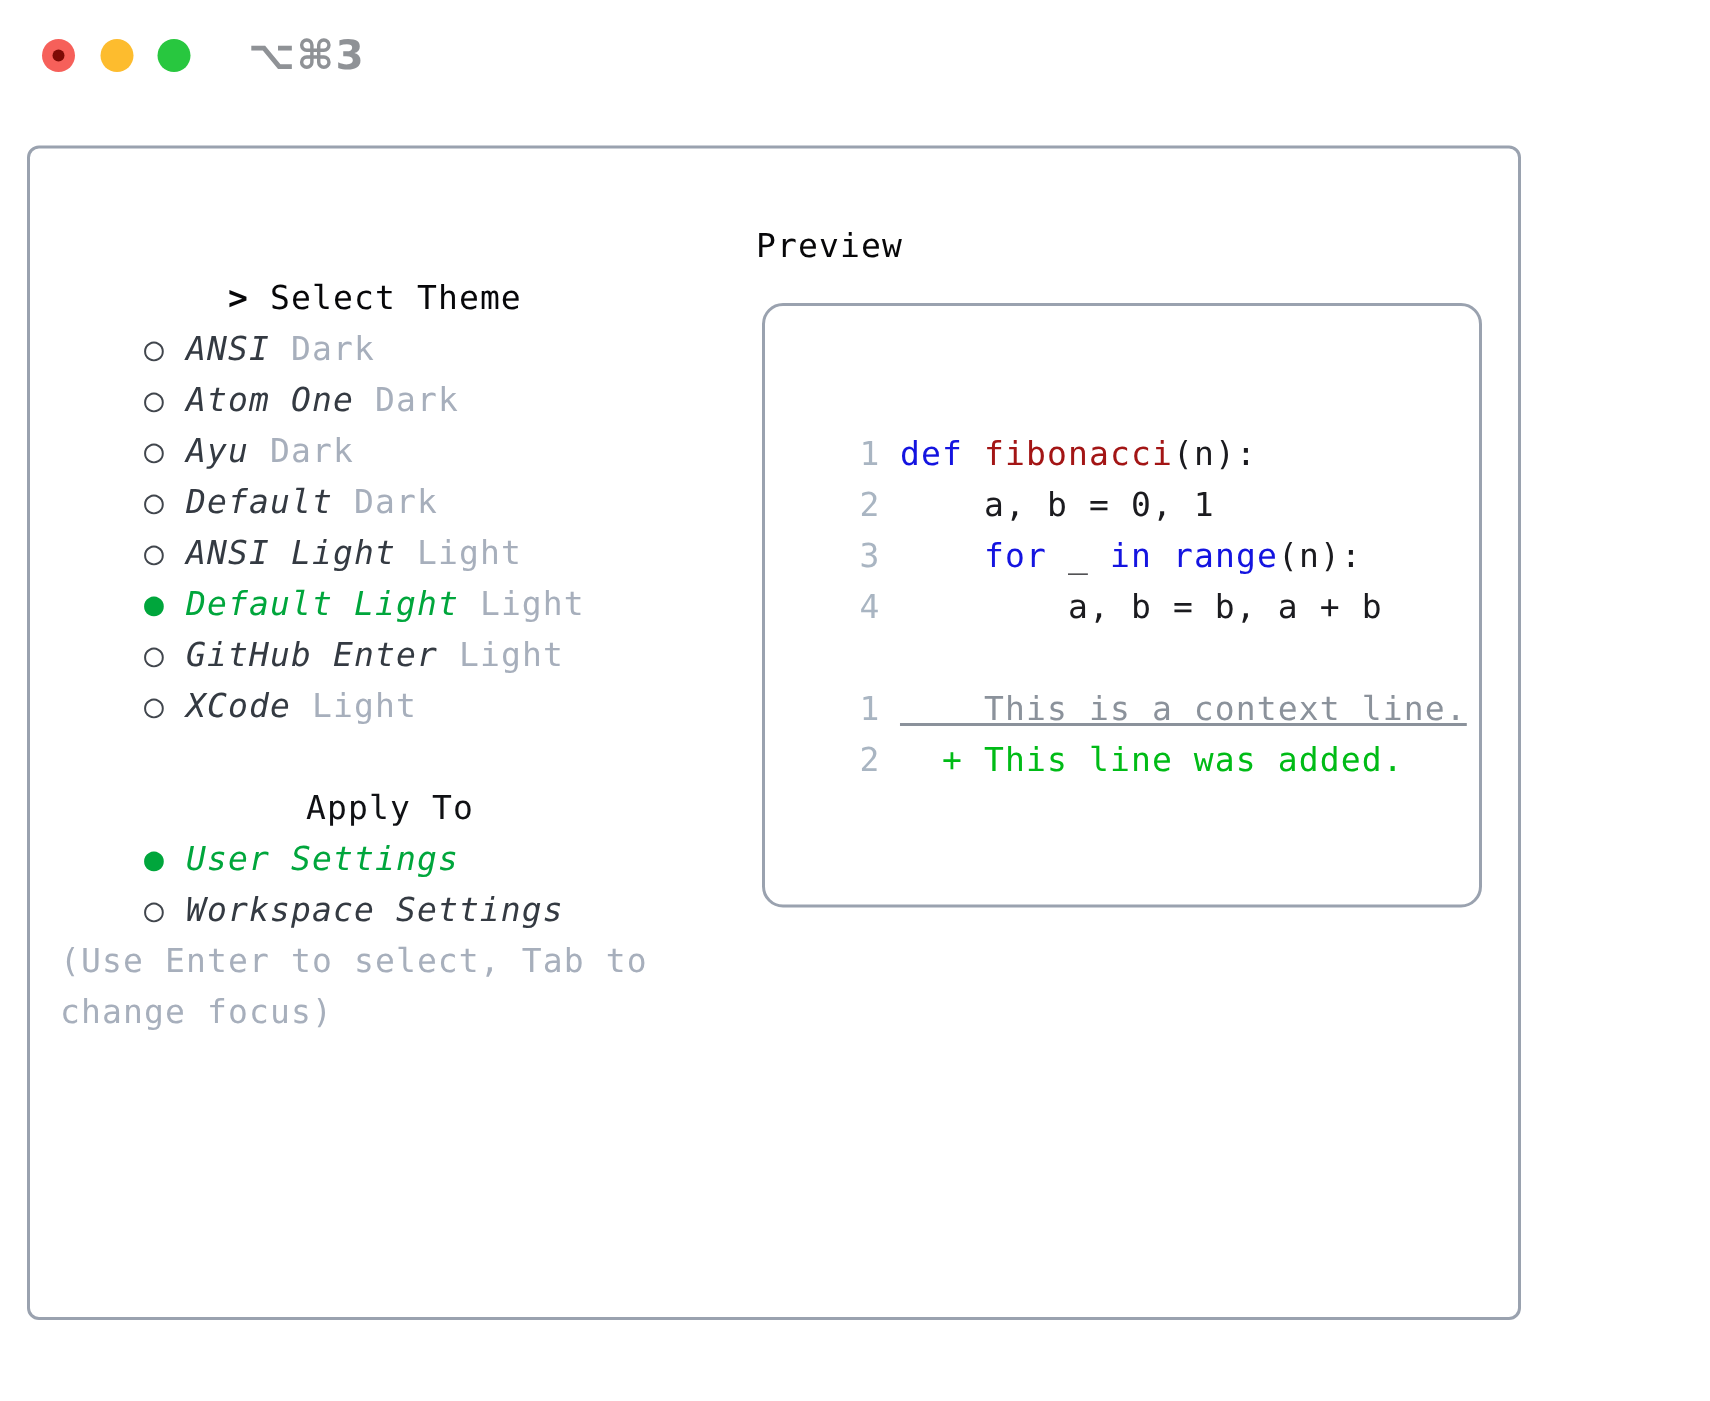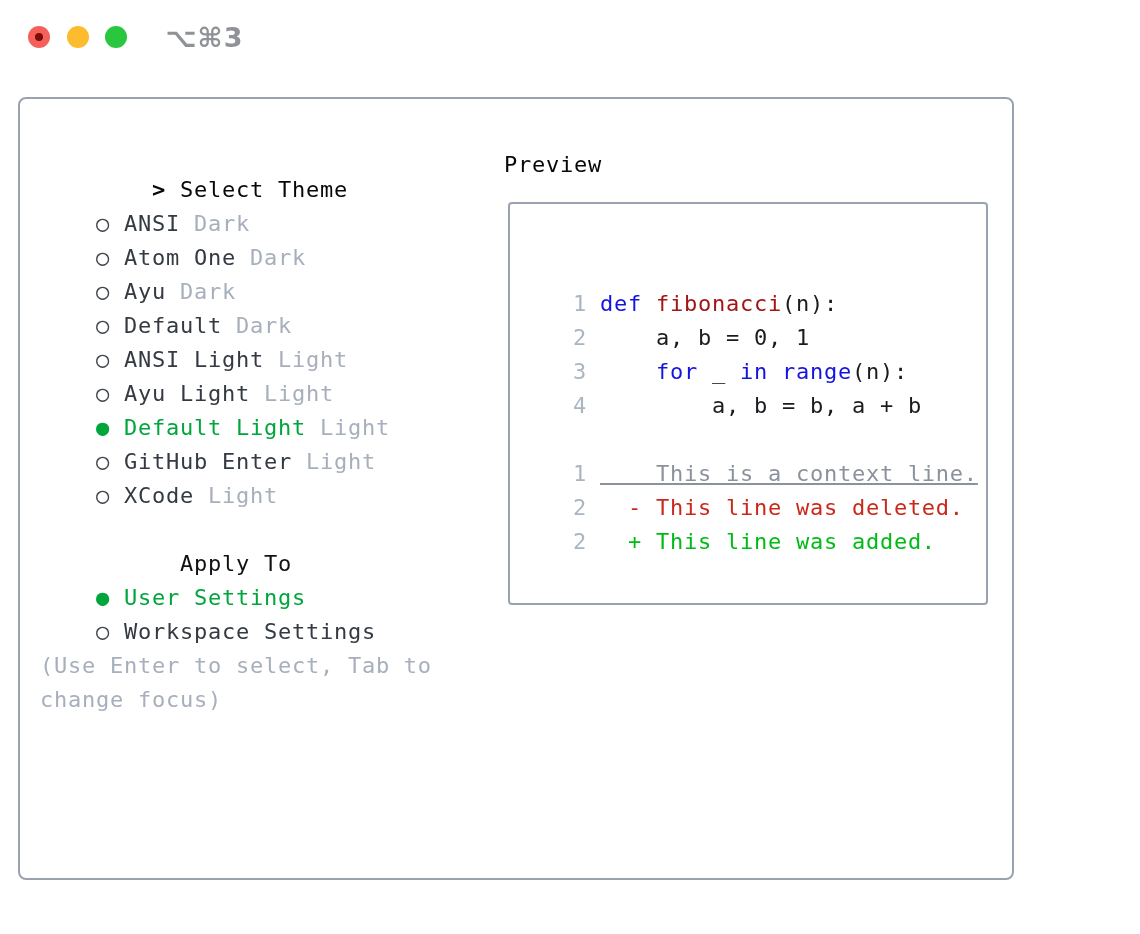--- a/index.html
+++ b/index.html
@@ -44,45 +44,45 @@
   }
   .shortcut {
     margin-left:22px; font-family:"DejaVu Sans","Liberation Sans",sans-serif;
     font-size:27px; font-weight:600; color:var(--shortcut-gray); letter-spacing:1px;
   }
   .panel {
     position:absolute; left:18px; top:97px; width:996px; height:783px;
     border:2px solid var(--border-gray); border-radius:8px; background:#fff;
   }
   .left-col {
-    position:absolute; left:20px; top:40px; width:440px;
+    position:absolute; left:20px; top:50px; width:440px;
     font-size:22px; letter-spacing:0.75px;
   }
   .row { height:34px; line-height:34px; white-space:pre; }
   .marker { display:inline-block; width:28px; white-space:pre; color:#41464D; }
   .prompt { font-weight:bold; color:var(--heading-black); }
   .heading { font-weight:normal; color:var(--heading-black); }
-  .subheading { color:#101114; }
-  .name { color:var(--name-gray); white-space:pre; }
+  .subheading { color:#101114;margin-left:24px; }
+  .name { color:var(--name-gray); white-space:pre;font-style:italic; }
   .variant { color:var(--muted-gray); margin-left:14px; white-space:pre; }
   .theme-row.selected .marker,
   .theme-row.selected .name,
   .apply-row.selected .marker,
   .apply-row.selected .name { color:var(--accent-green); }
   .hint {
     width:402px; font-size:22px; line-height:34px;
     color:var(--muted-gray); letter-spacing:0.75px;
   }
   .preview-title {
     position:absolute; left:484px; top:49px; height:34px; line-height:34px;
     font-size:22px; letter-spacing:0.75px;
   }
   .preview-box {
     position:absolute; left:488px; top:103px; width:480px; height:403px;
-    border:2px solid var(--border-gray); border-radius:4px; background:#fff;
+    border:2px solid var(--border-gray); border-radius:14px; background:#fff;
   }
   .code { position:absolute; left:6px; top:49px; font-size:22px; letter-spacing:0.75px; }
   .pline { height:34px; line-height:34px; white-space:pre; }
   .lnum { display:inline-block; width:15px; text-align:right; color:var(--gutter-gray); }
   .lcontent { margin-left:13px; white-space:pre; color:#1B1B1F; }
   .tok-plain { color:#1B1B1F; }
   .tok-keyword { color:var(--keyword-blue); }
   .tok-function { color:var(--function-red); }
   .diff-context { color:var(--context-gray);text-decoration:underline; }
   .diff-deleted { color:var(--deleted-red); }
@@ -117,23 +117,20 @@
   </div>
           <div class="row theme-row">
     <span class="marker">○</span><span class="name">Ayu</span><span class="variant">Dark</span>
   </div>
           <div class="row theme-row">
     <span class="marker">○</span><span class="name">Default</span><span class="variant">Dark</span>
   </div>
           <div class="row theme-row">
     <span class="marker">○</span><span class="name">ANSI Light</span><span class="variant">Light</span>
   </div>
-          <div class="row theme-row">
-    <span class="marker">○</span><span class="name">Ayu Light</span><span class="variant">Light</span>
-  </div>
           <div class="row theme-row selected">
     <span class="marker">●</span><span class="name">Default Light</span><span class="variant">Light</span>
   </div>
           <div class="row theme-row">
     <span class="marker">○</span><span class="name">GitHub Enter</span><span class="variant">Light</span>
   </div>
           <div class="row theme-row">
     <span class="marker">○</span><span class="name">XCode</span><span class="variant">Light</span>
   </div>
         </div>
@@ -167,22 +164,19 @@
     <span class="lnum">3</span><span class="lcontent"><span class="tok-plain">    </span><span class="tok-keyword">for</span><span class="tok-plain"> _ </span><span class="tok-keyword">in</span><span class="tok-plain"> </span><span class="tok-keyword">range</span><span class="tok-plain">(n):</span></span>
   </div>
           <div class="pline">
     <span class="lnum">4</span><span class="lcontent"><span class="tok-plain">        a, b = b, a + b</span></span>
   </div>
           <div class="pline"></div>
           <div class="pline">
     <span class="lnum">1</span><span class="lcontent"><span class="diff-context">    This is a context line.</span></span>
   </div>
           <div class="pline">
-    <span class="lnum">2</span><span class="lcontent"><span class="diff-deleted">  - This line was deleted.</span></span>
-  </div>
-          <div class="pline">
     <span class="lnum">2</span><span class="lcontent"><span class="diff-added">  + This line was added.</span></span>
   </div>
         </div>
     </div>
 
   </div>
 </div>
 
 </body></html>

